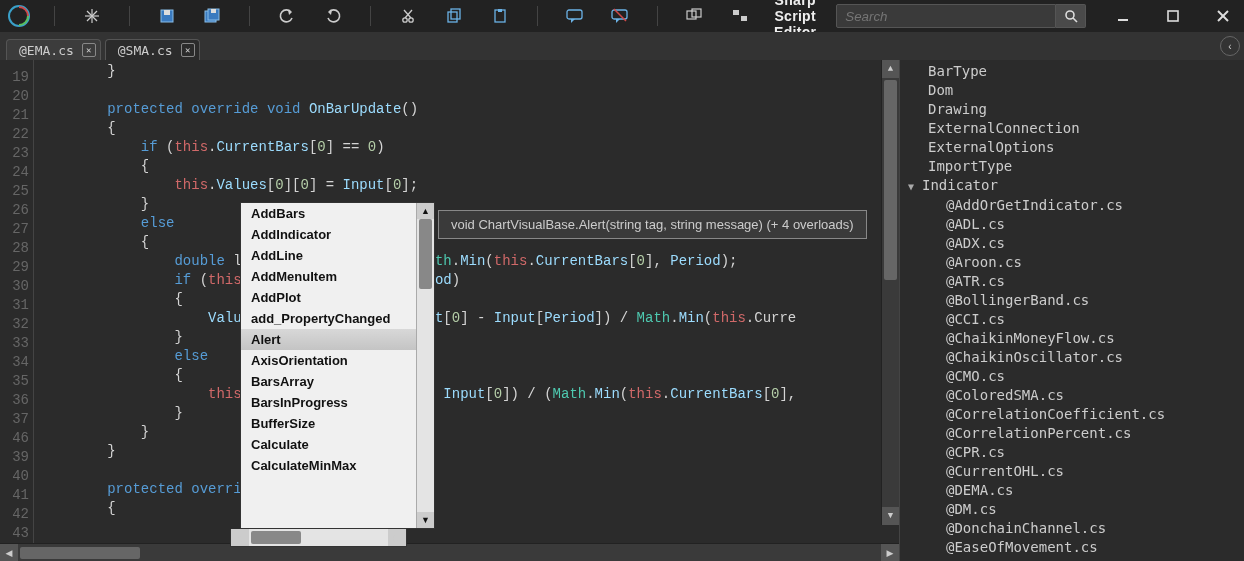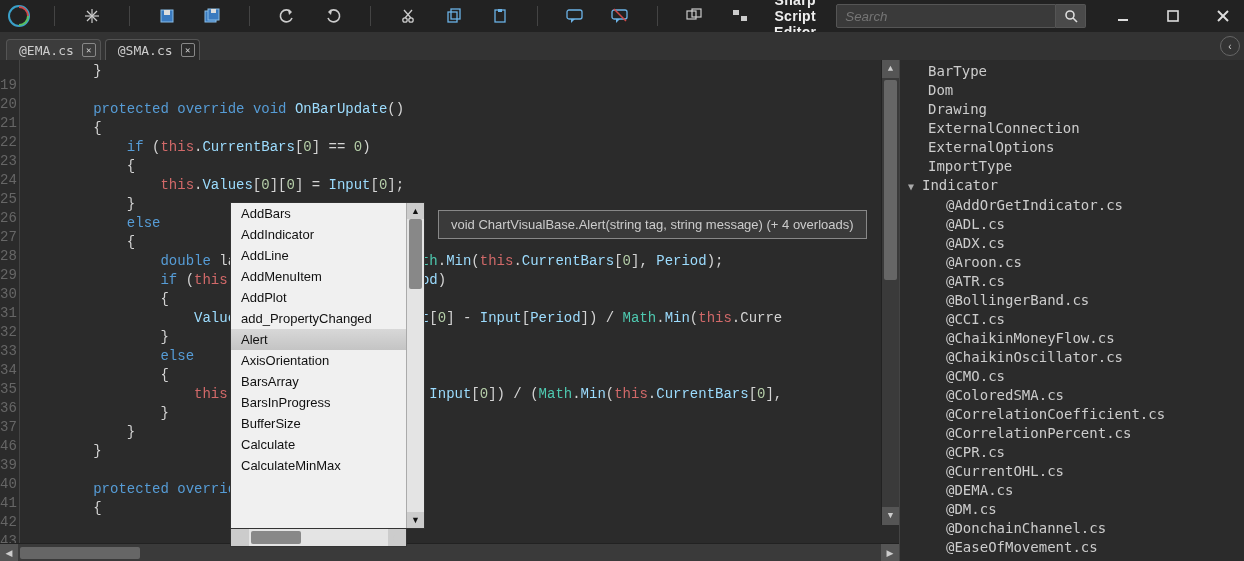--- a/index.html
+++ b/index.html
@@ -21,40 +21,40 @@
   .tabstrip { height:28px; background:#333; display:flex; align-items:flex-end; padding-left:6px; position:relative;}
   .tab { height:21px; padding:0 4px 0 12px; display:flex; align-items:center; gap:8px; background:#3c3c3c; border:1px solid #555; border-bottom:none; margin-right:4px; border-radius:4px 4px 0 0; cursor:pointer; font-family:Consolas,monospace; font-size:13px;}
   .tab.active { background:#2b2b2b; }
   .tab .close { width:14px; height:14px; border:1px solid #888; border-radius:2px; display:flex; align-items:center; justify-content:center; font-size:9px; line-height:1; color:#ccc;}
   .tabstrip .collapse { position:absolute; right:4px; top:4px; width:20px; height:20px; border:1px solid #666; border-radius:50%; display:flex; align-items:center;justify-content:center; cursor:pointer; font-size:10px;}
   
   
   .main { display:flex; height:calc(561px - 32px - 28px); }
   .editor-pane { flex:1; display:flex; flex-direction:column; min-width:0; position:relative; }
   .code-wrap { flex:1; display:flex; overflow:hidden; position:relative; font-family:Consolas,"Courier New",monospace; font-size:14px; line-height:19px;}
-  .gutter { width:20px; background:#2b2b2b; border-right:1px solid #444; text-align:left; padding-right:4px; color:#666; padding-top:16px;}
+  .gutter { width:34px; background:#2b2b2b; border-right:1px solid #444; text-align:right; padding-right:4px; color:#666; padding-top:8px;}
   .code { flex:1; padding:2px 6px; white-space:pre; overflow:hidden; position:relative;}
   .kw-blue { color:#569cd6; }
   .kw-light { color:#9cdcfe;font-family:Liberation Mono, monospace; }
   .kw-red { color:#d16969; }
   .kw-grn { color:#4ec9b0; }
   .kw-num { color:#b5cea8; }
   .plain  { color:#d4d4d4; }
   
   
   .vscroll { position:absolute; right:0; top:0; bottom:18px; width:18px; background:#3a3a3a; border-left:1px solid #222;}
   .vscroll .arrow { height:18px; background:#555; display:flex; align-items:center;justify-content:center; font-size:9px; cursor:pointer;}
   .vscroll .thumb { position:absolute; left:2px; right:2px; top:20px; height:200px; background:#666; border-radius:2px;}
   .hscroll { height:18px; background:#3a3a3a; border-top:1px solid #222; display:flex; align-items:center;}
   .hscroll .arrow { width:18px; height:18px; background:#555; display:flex; align-items:center;justify-content:center; font-size:9px; cursor:pointer;}
   .hscroll .track { flex:1; position:relative; height:14px;}
   .hscroll .track .thumb { position:absolute; left:2px; width:120px; top:1px; bottom:1px; background:#666; border-radius:2px;}
   
   
-  .intellisense { position:absolute; left:230px; top:142px; width:195px; height:327px; background:#f0f0f0; border:1px solid #333; display:flex; font-family:"Segoe UI",Arial,sans-serif; font-size:13px; color:#111;}
+  .intellisense { position:absolute; left:240px; top:142px; width:195px; height:327px; background:#f0f0f0; border:1px solid #333; display:flex; font-family:"Segoe UI",Arial,sans-serif; font-size:13px; color:#111;font-weight:bold;}
   .intellisense .list { flex:1; overflow:hidden; }
   .intellisense .list .item { padding:3px 10px; cursor:pointer; }
   .intellisense .list .item.sel { background:linear-gradient(#d8d8d8,#c4c4c4); }
   .intellisense .isb { width:18px; background:#e4e4e4; border-left:1px solid #aaa; display:flex; flex-direction:column;}
   .intellisense .isb .arrow{height:16px;background:#ccc;font-size:9px;display:flex;align-items:center;justify-content:center;}
   .intellisense .isb .thumb{flex:0 0 70px;background:#888;margin:0 2px;border-radius:2px;}
   .intellisense .isb .space{flex:1;}
   
   .intelli-h { position:absolute; left:230px; top:469px; width:177px; height:18px; background:#e4e4e4; border:1px solid #333; border-top:none; display:flex;}
   .intelli-h .arrow{width:18px;background:#ccc;font-size:9px;display:flex;align-items:center;justify-content:center;}

